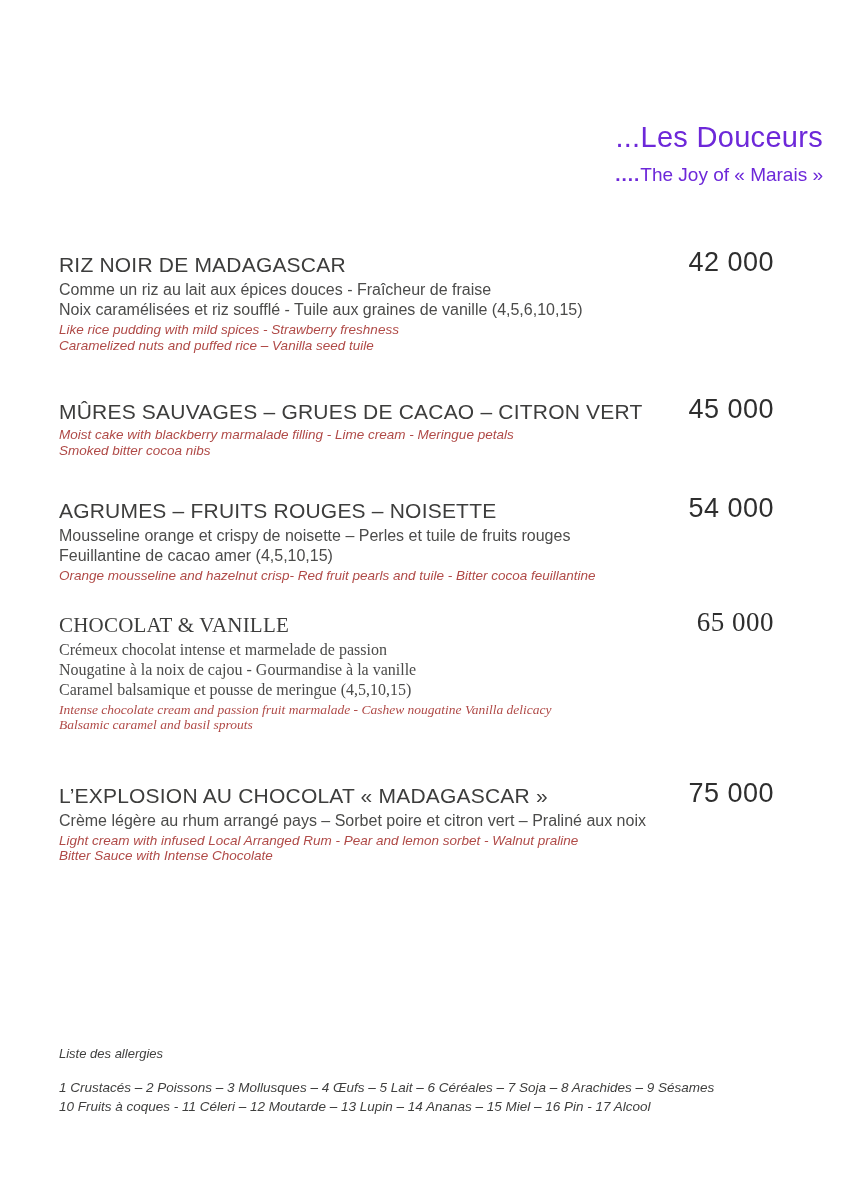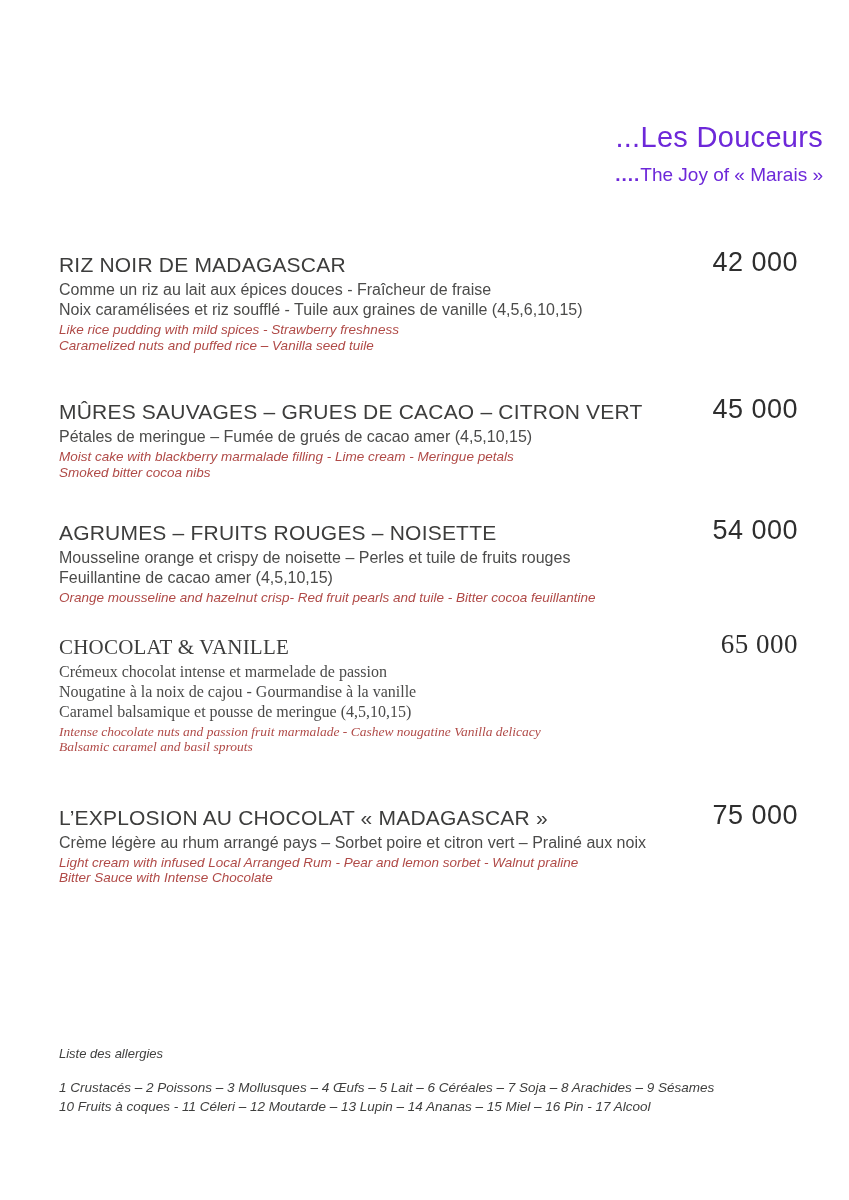--- a/index.html
+++ b/index.html
@@ -41,21 +41,21 @@
     letter-spacing: 1px;
   }
   .header-subtitle .sub-text {
   }
 
   
   .menu {
     position: absolute;
     top: 252px;
     left: 59px;
-    right: 51px;
+    right: 75px;
   }
   .menu-item { margin-bottom: 44px; }
   .menu-item:nth-child(1) { margin-bottom: 46px; }
   .menu-item:nth-child(2) { margin-bottom: 40px; }
   .menu-item:nth-child(3) { margin-bottom: 28px; }
   .menu-item:nth-child(4) { margin-bottom: 50px; font-family: Liberation Serif, serif; }
 
   .item-header {
     display: flex;
     justify-content: space-between;
@@ -137,21 +137,20 @@
           <div>Caramelized nuts and puffed rice – Vanilla seed tuile</div>
         </div>
     </div>
 
     <div class="menu-item">
       <div class="item-header">
         <span class="item-name">MÛRES SAUVAGES – GRUES DE CACAO – CITRON VERT</span>
         <span class="item-price">45 000</span>
       </div>
       <div class="item-desc-fr">
-          <div>Pétales de meringue – Fumée de grués de cacao amer (4,5,10,15)</div>
         </div>
       <div class="item-desc-en">
           <div>Moist cake with blackberry marmalade filling - Lime cream - Meringue petals</div>
           <div>Smoked bitter cocoa nibs</div>
         </div>
     </div>
 
     <div class="menu-item">
       <div class="item-header">
         <span class="item-name">AGRUMES – FRUITS ROUGES – NOISETTE</span>
@@ -170,21 +169,21 @@
       <div class="item-header">
         <span class="item-name">CHOCOLAT &amp; VANILLE</span>
         <span class="item-price">65 000</span>
       </div>
       <div class="item-desc-fr">
           <div>Crémeux chocolat intense et marmelade de passion</div>
           <div>Nougatine à la noix de cajou - Gourmandise à la vanille</div>
           <div>Caramel balsamique et pousse de meringue (4,5,10,15)</div>
         </div>
       <div class="item-desc-en">
-          <div>Intense chocolate nuts and passion fruit marmalade - Cashew nougatine Vanilla delicacy</div>
+          <div>Intense chocolate cream and passion fruit marmalade - Cashew nougatine Vanilla delicacy</div>
           <div>Balsamic caramel and basil sprouts</div>
         </div>
     </div>
 
     <div class="menu-item">
       <div class="item-header">
         <span class="item-name">L’EXPLOSION AU CHOCOLAT « MADAGASCAR »</span>
         <span class="item-price">75 000</span>
       </div>
       <div class="item-desc-fr">

